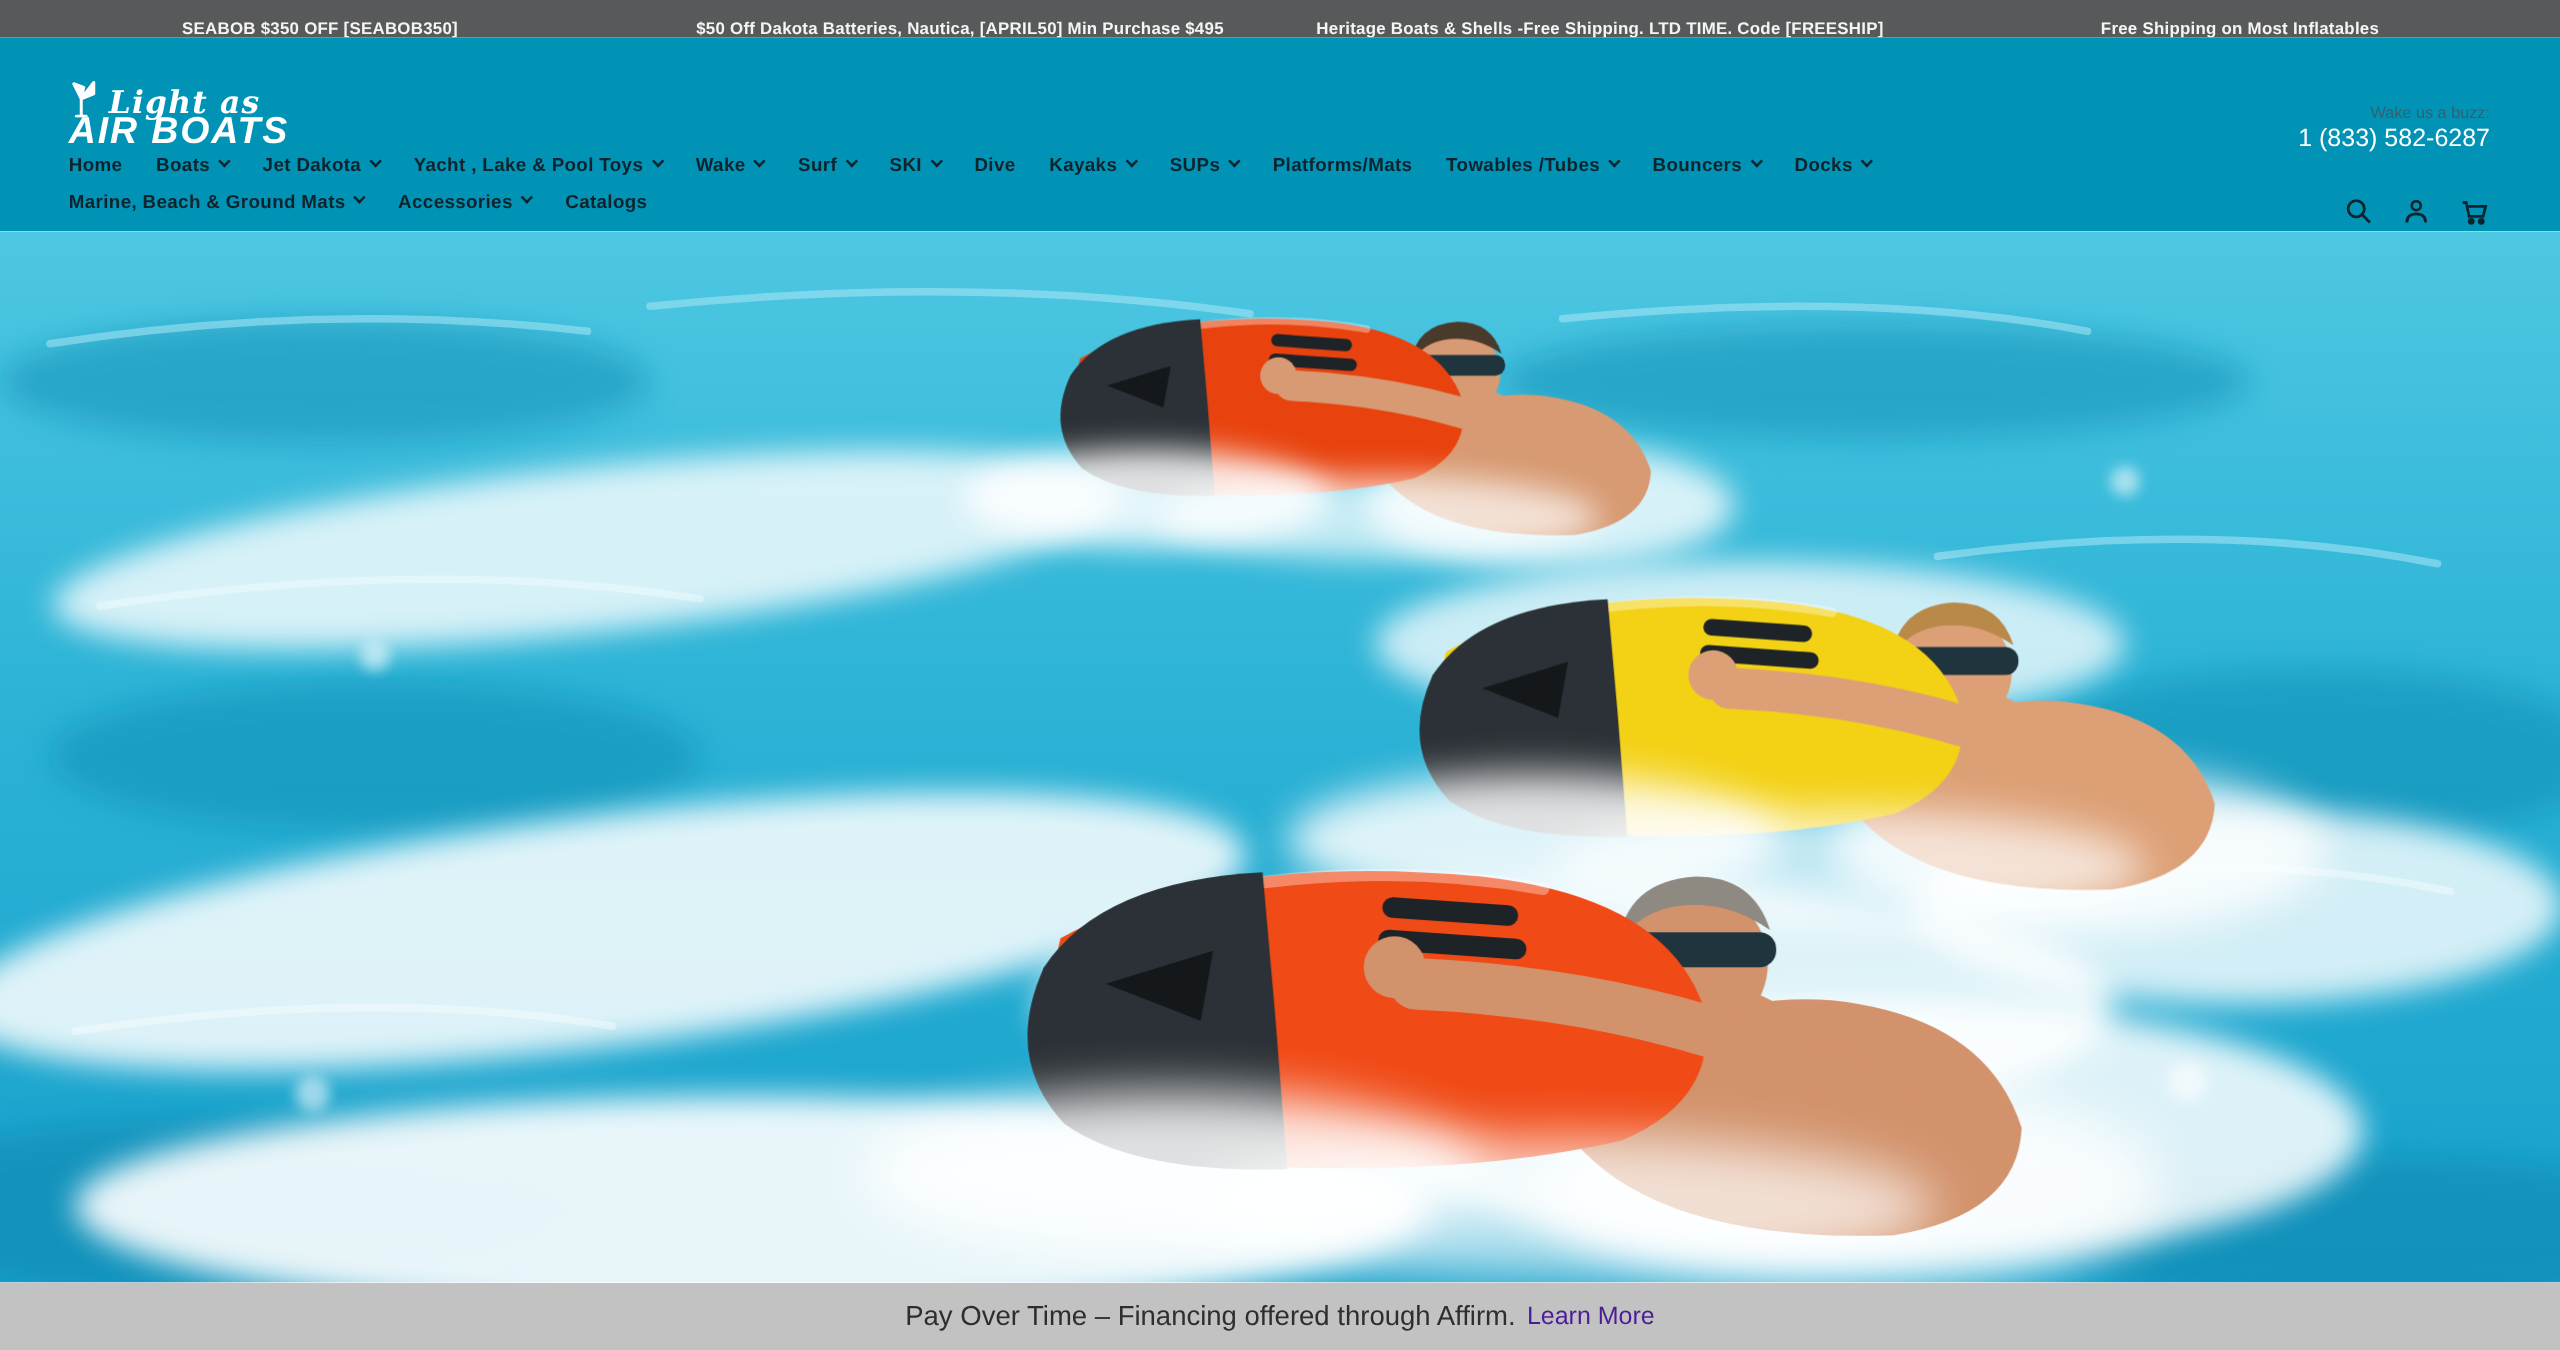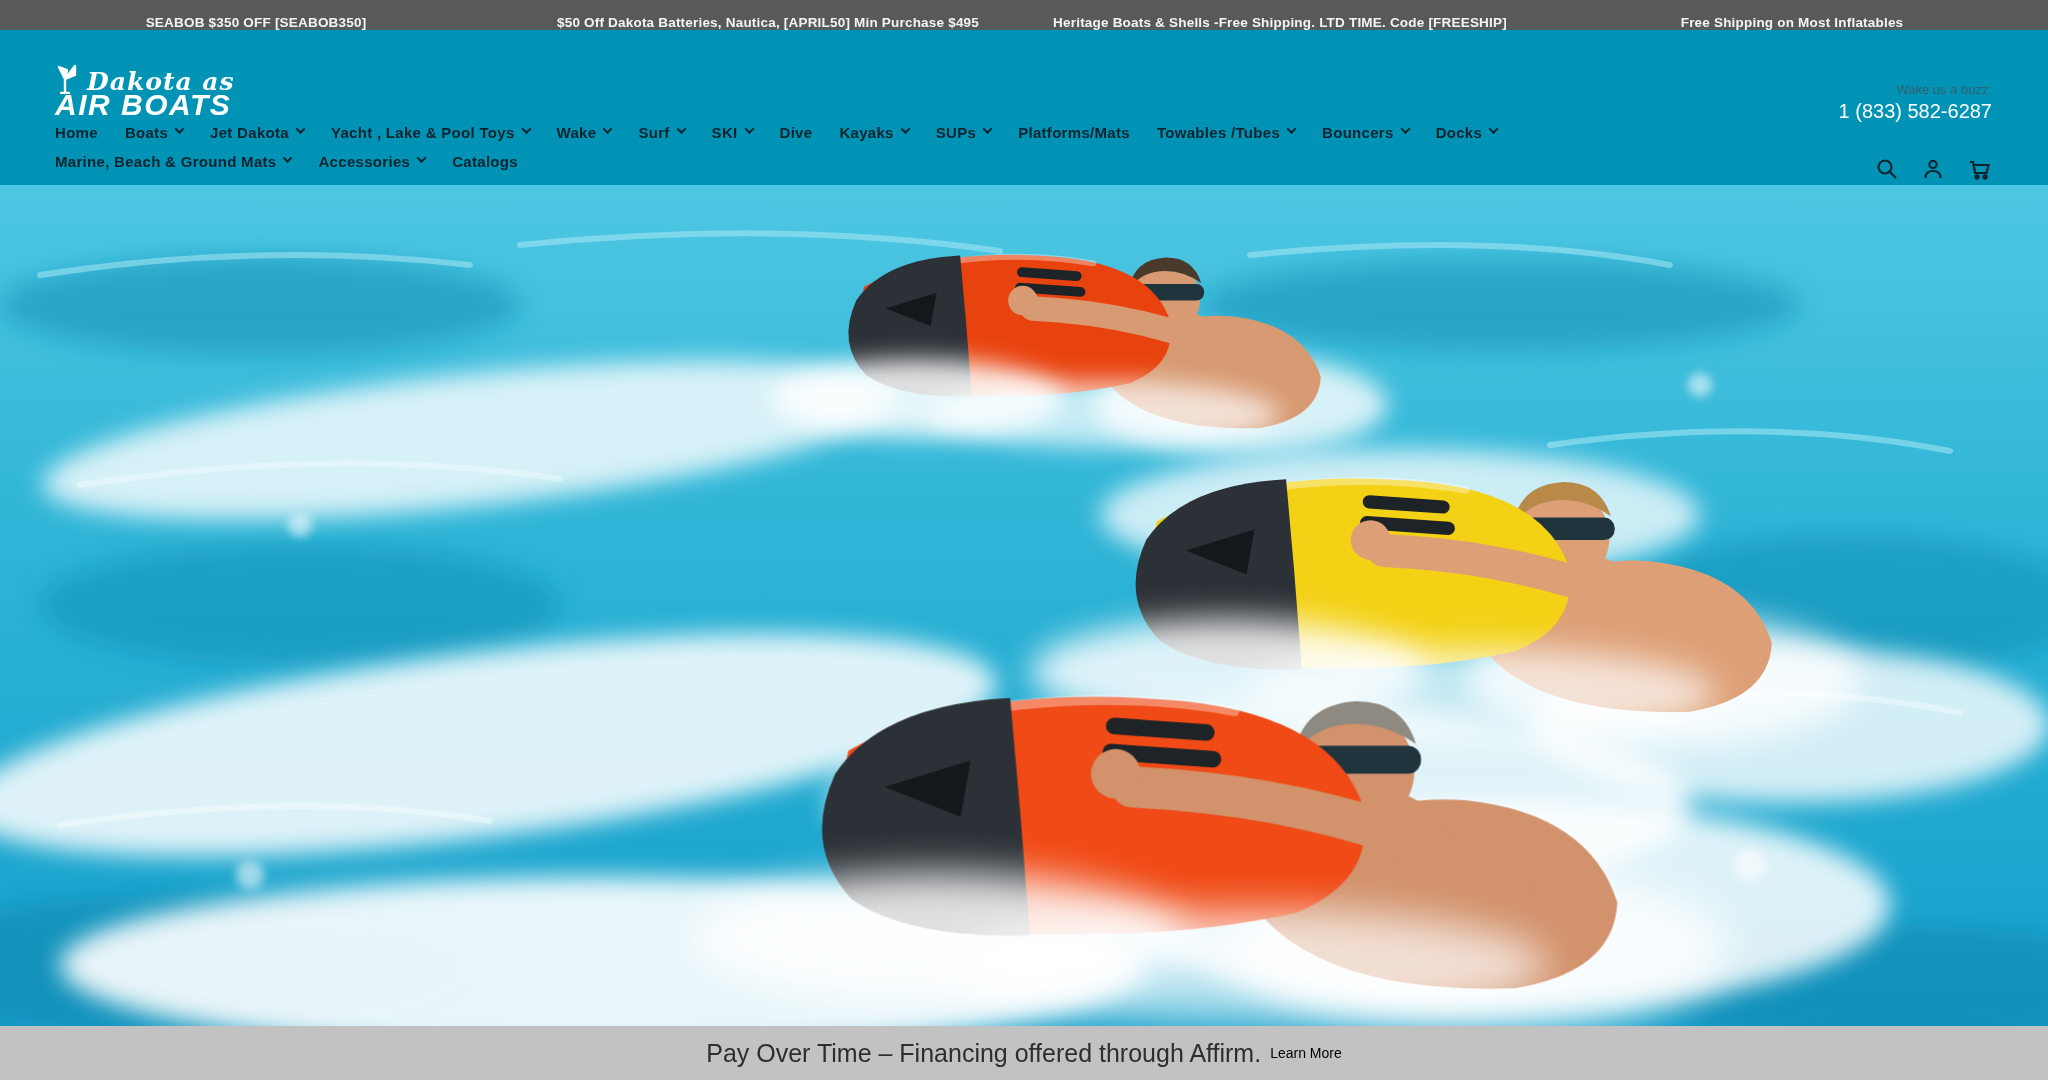--- a/index.html
+++ b/index.html
@@ -36,41 +36,41 @@
   .icon-group { position:absolute; right:56px; top:126px; display:flex; align-items:center; gap:20px; }
   .icon-btn { width:26px; height:26px; cursor:pointer; display:flex; align-items:center; justify-content:center; }
   .icon-btn svg { width:24px; height:24px; stroke:#0d242e; fill:none; stroke-width:2.2; }
 
   
   .hero { position:relative; height:841px; overflow:hidden; }
   .hero svg { position:absolute; inset:0; width:100%; height:100%; }
 
   
   .footerbar { height:54px; background:#c2c2c2; display:flex; align-items:center; justify-content:center; }
-  .footer-msg { color:#2e2e2e; font-size:25px; }
-  .footer-link { color:#000000; font-size:14px; margin-left:9px; cursor:pointer; }
+  .footer-msg { color:#2e2e2e; font-size:22px; }
+  .footer-link { color:#4c1d95; font-size:20px; margin-left:9px; cursor:pointer; }
 </style>
 </head>
 <body>
 
 <div class="announce">
     <span class="announce-item">SEABOB $350 OFF [SEABOB350]</span>
     <span class="announce-item">$50 Off Dakota Batteries, Nautica, [APRIL50] Min Purchase $495</span>
     <span class="announce-item">Heritage Boats &amp; Shells -Free Shipping. LTD TIME. Code [FREESHIP]</span>
     <span class="announce-item">Free Shipping on Most Inflatables</span>
   </div>
 
 <div class="header">
 
   <div class="logo">
     <div class="logo-row1">
       <svg class="logo-mark" viewBox="0 0 26 30">
         <path d="M10 15 L4 3 L12 6 Z M10 15 L20 2 L20 11 Z M10 15 L10 29 M6 29 L14 29" stroke="#ffffff" stroke-width="2.4" fill="#ffffff" stroke-linejoin="round" stroke-linecap="round"></path>
       </svg>
-      <span class="logo-script">Dakota as</span>
+      <span class="logo-script">Light as</span>
     </div>
     <div class="logo-main">AIR BOATS</div>
   </div>
 
   <div class="phone">
     <div class="phone-label">Wake us a buzz:</div>
     <div class="phone-number">1 (833) 582-6287</div>
   </div>
 
   <nav class="nav">

